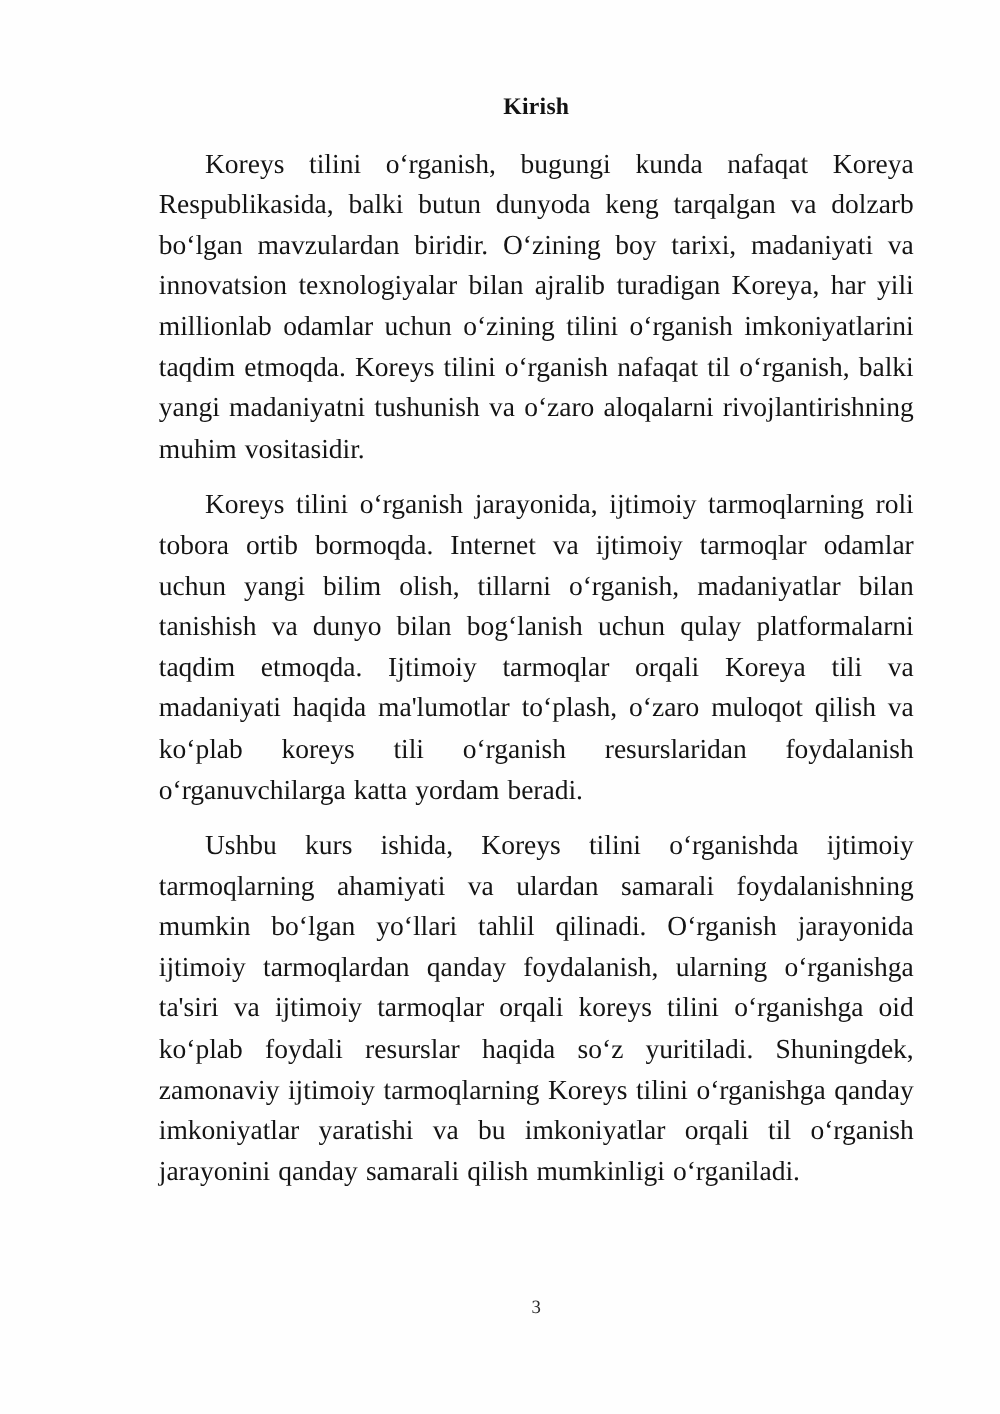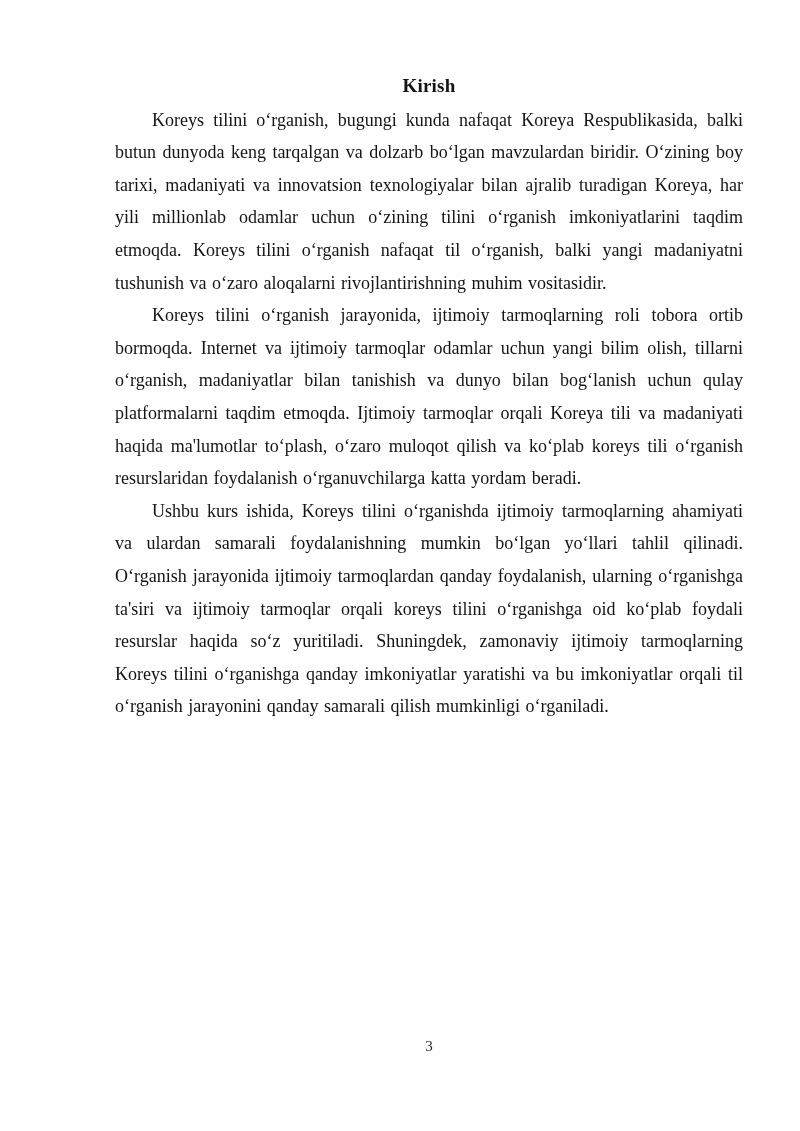--- a/index.html
+++ b/index.html
@@ -16,30 +16,30 @@
     color: #141414;
     overflow: hidden;
   }
   .content {
     position: absolute;
     left: 115px;
     top: 70px;
     width: 628px;
   }
   .title {
-    margin: 0 0 1px 0;
+    margin: 0 0 12px 0;
     font-size: 19px;
     font-weight: bold;
     text-align: center;
     line-height: 32.6px;
     letter-spacing: 0.2px;
   }
   .para {
-    margin: 0;
-    font-size: 18px;
+    margin: 12px;
+    font-size: 22px;
     line-height: 32.6px;
     text-align: justify;
     text-indent: 37px;
     word-spacing: 1px;
   }
   .footer {
     position: absolute;
     left: 115px;
     top: 1038px;
     width: 628px;

